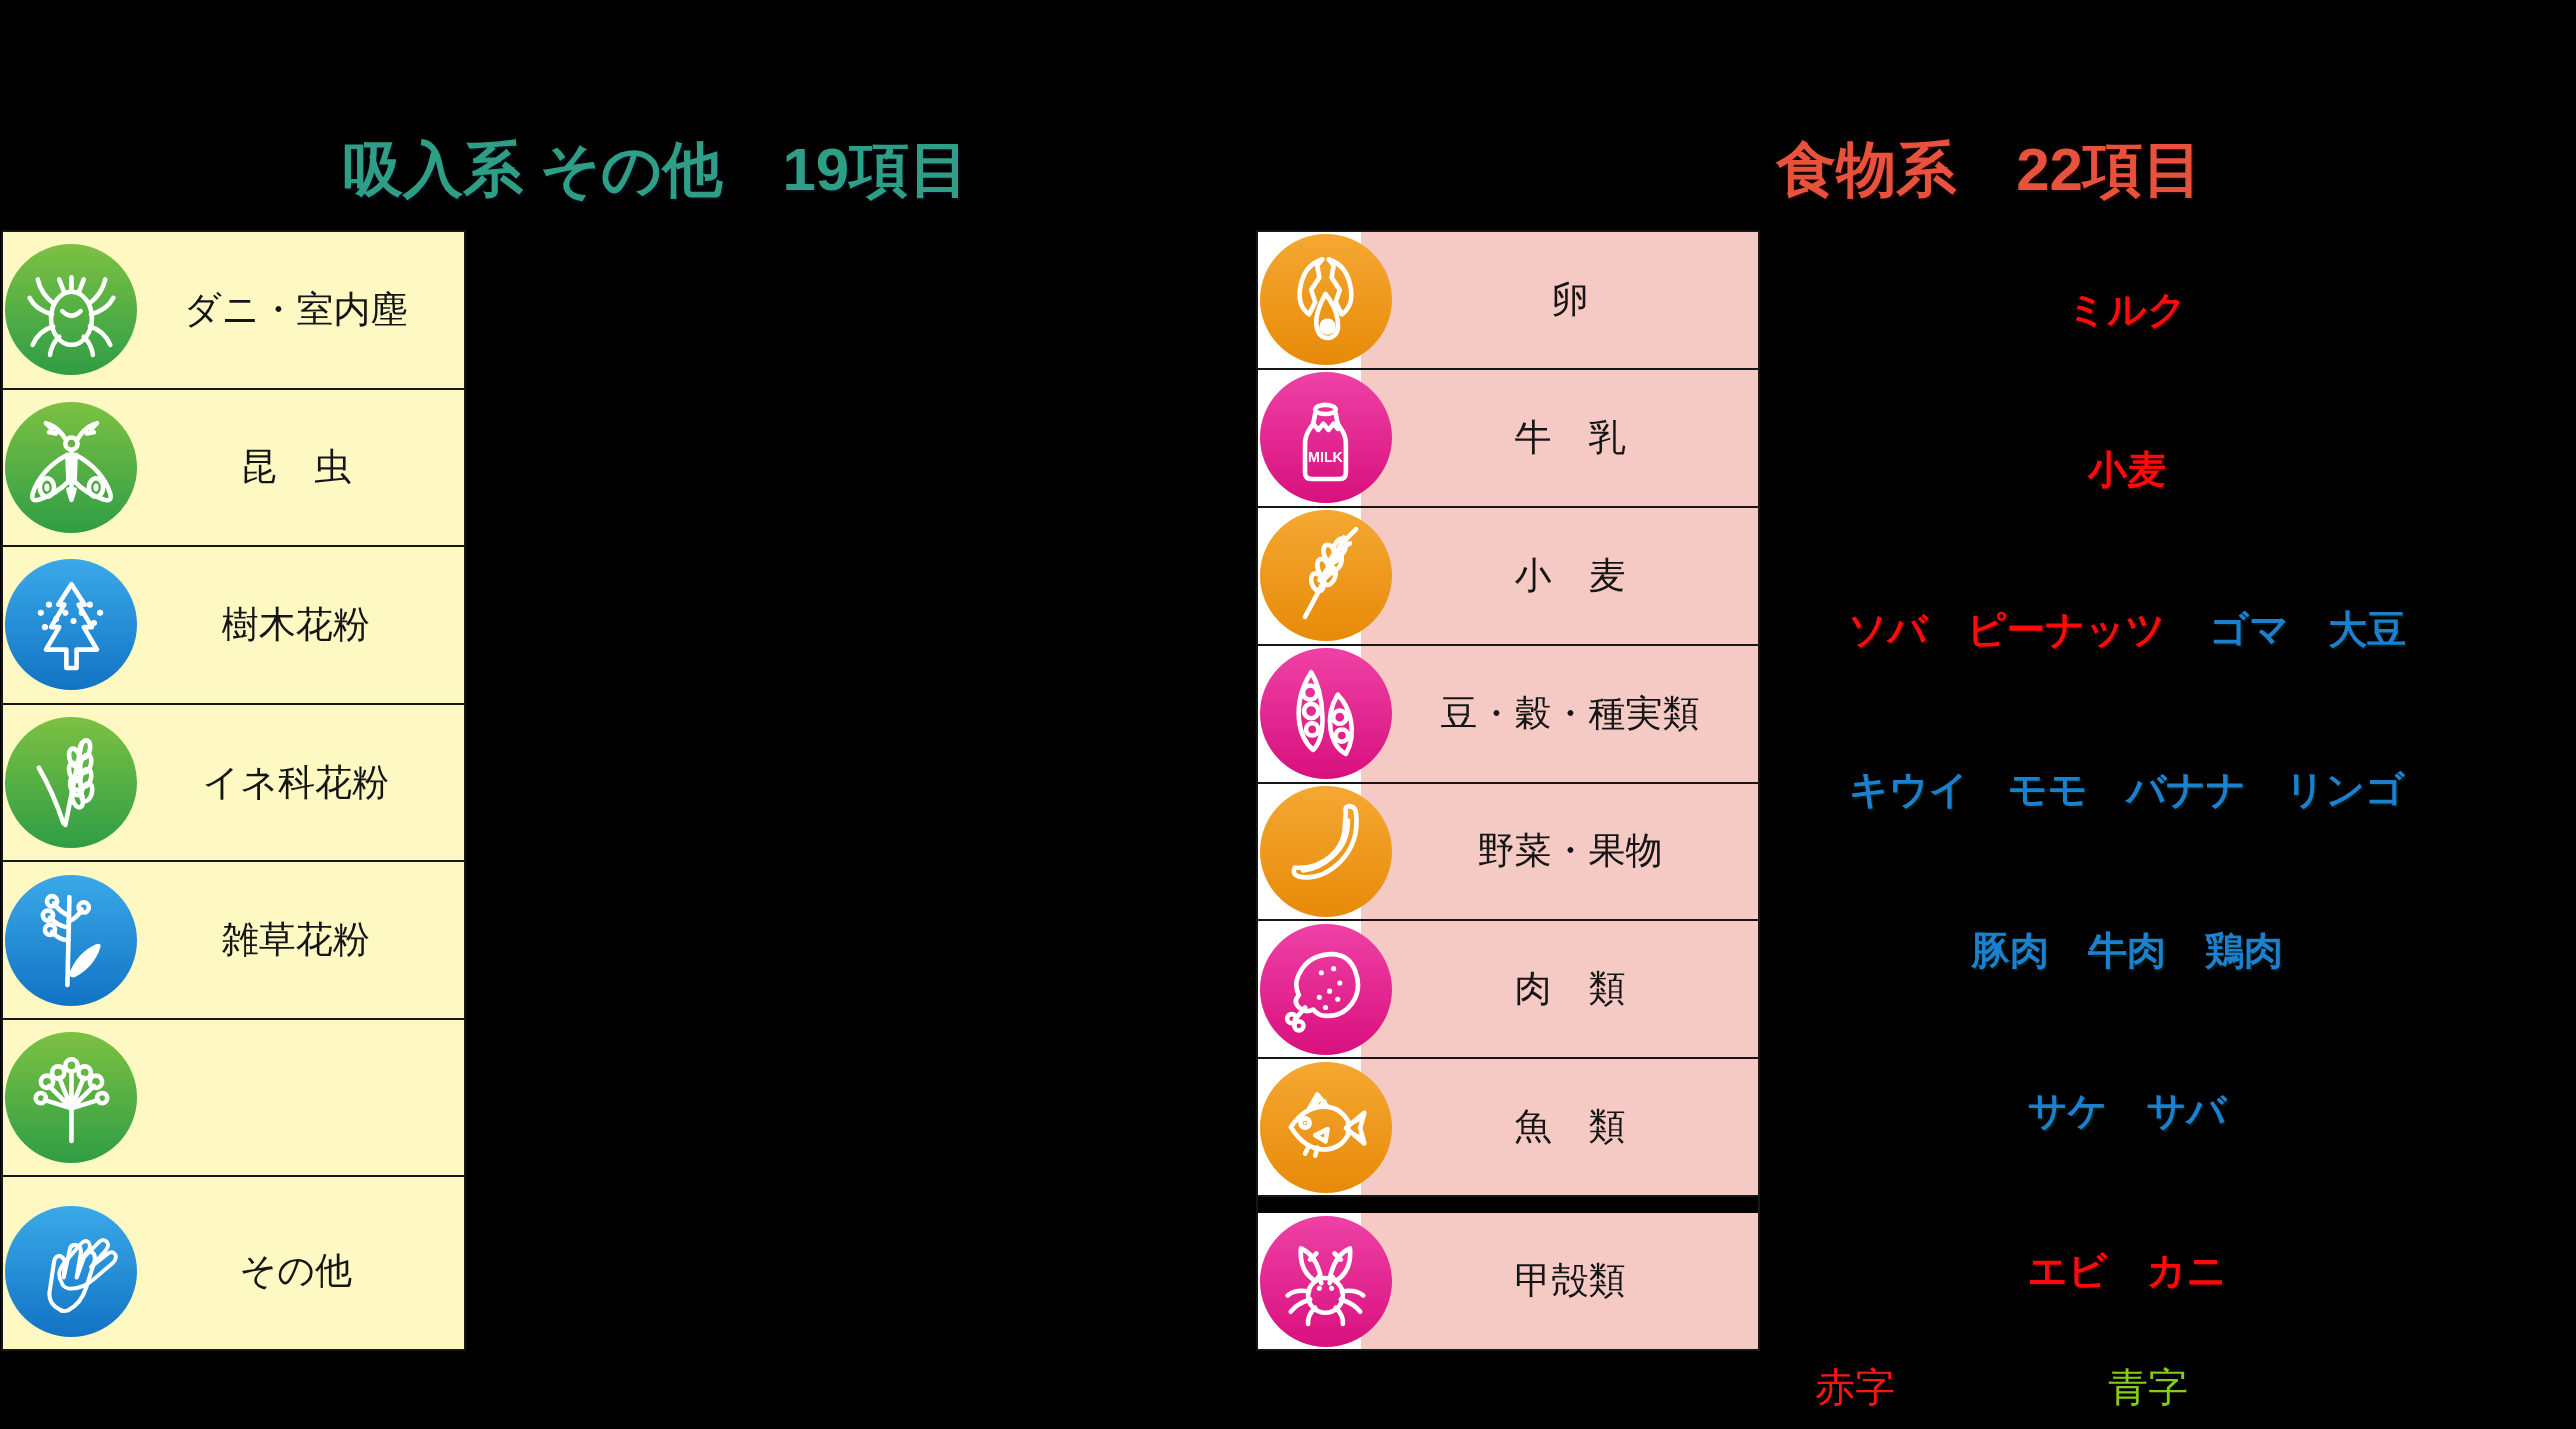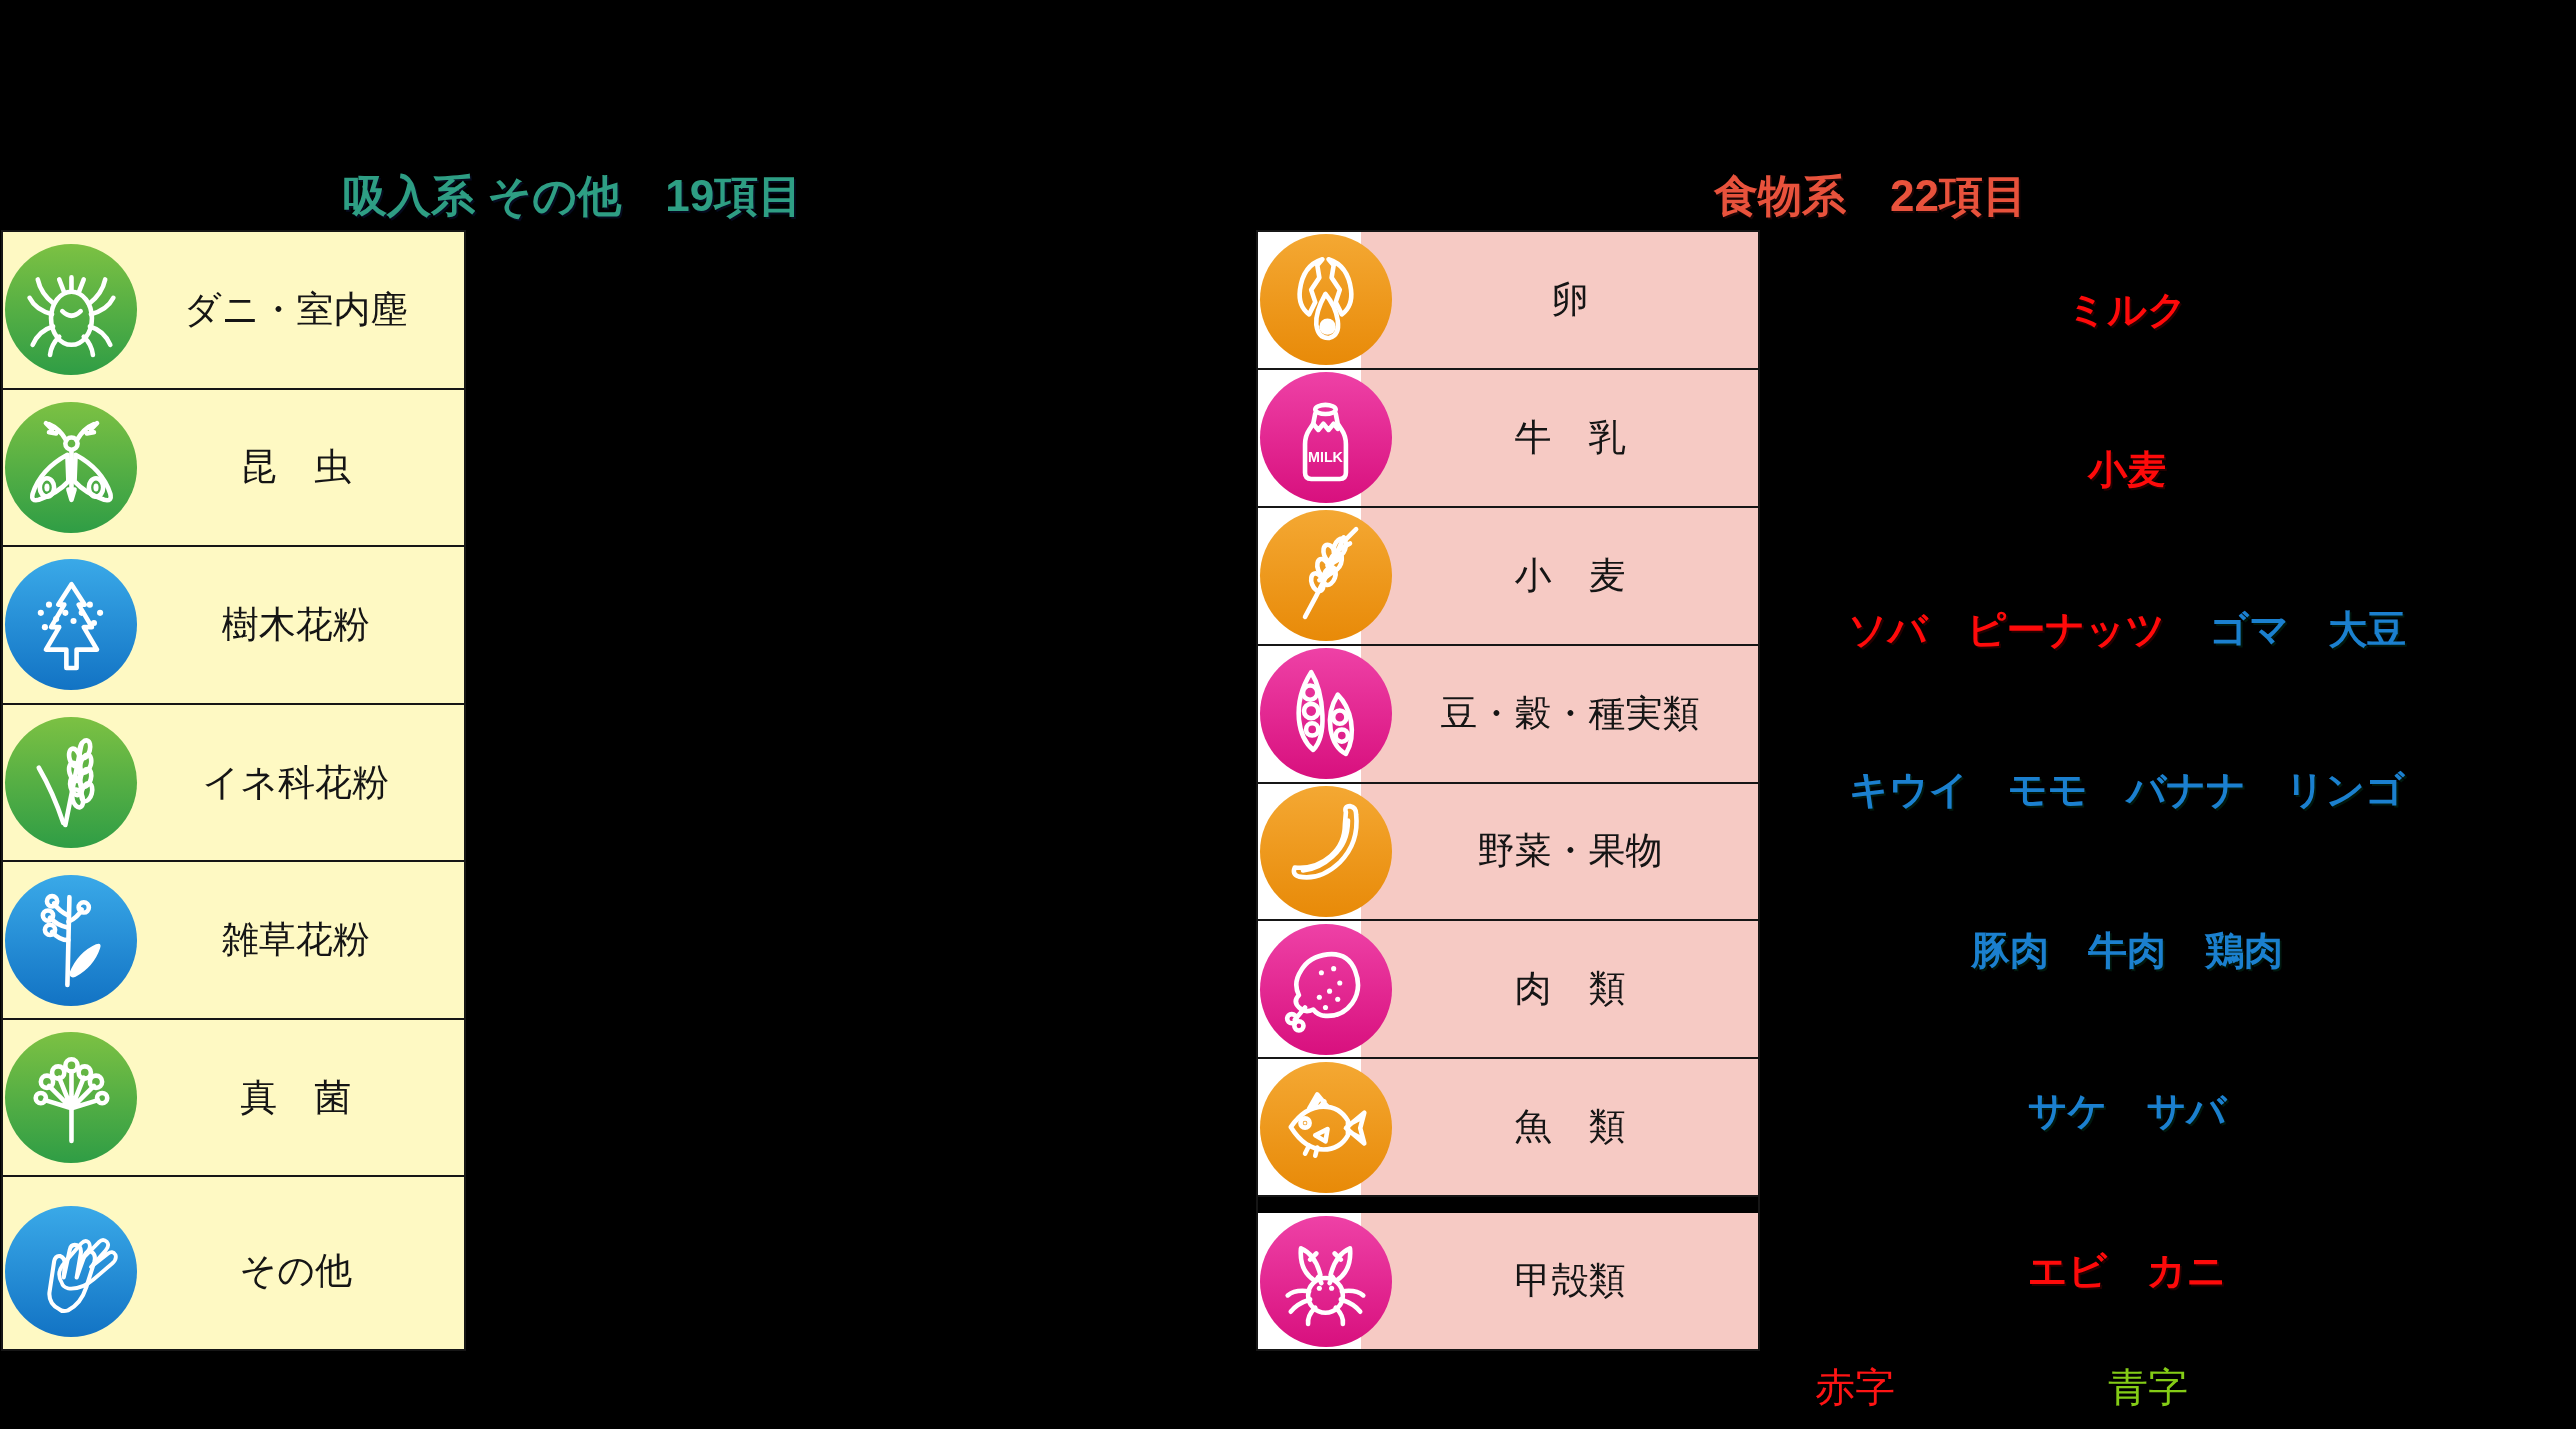--- a/index.html
+++ b/index.html
@@ -1,20 +1,20 @@
 <!DOCTYPE html>
 <html style="font-size:9.8px"><head>
 <meta charset="utf-8">
 <style>
   html,body{margin:0;padding:0;background:#000;}
   #stage{position:relative;width:2576px;height:1429px;background:#000;overflow:hidden;
          font-family:"Liberation Sans","DejaVu Sans",sans-serif;}
 
-  .header{position:absolute;top:164px;height:64px;line-height:64px;text-align:left;
-          font-size:44px;font-weight:bold;white-space:nowrap;}
+  .header{position:absolute;top:138px;height:64px;line-height:64px;text-align:center;
+          font-size:60px;font-weight:bold;white-space:nowrap;}
   #hdr-left{left:343px;width:612px;color:#2E9E84;text-shadow:1.8px 1.8px 0 rgba(20,40,120,.25);}
   #hdr-right{left:1714px;width:551px;color:#E8523C;text-shadow:1.8px 1.8px 0 rgba(120,20,20,.25);}
 
   .table{position:absolute;top:230px;height:1121px;display:flex;flex-direction:column;
          border:2.4px solid #161616;box-sizing:border-box;}
   #left-table{left:1.2px;width:465px;background:#fef9c3;}
   #right-table{left:1256px;width:504px;}
 
   .row{flex:1;display:flex;align-items:center;border-bottom:2.4px solid #161616;box-sizing:border-box;}
   .row:last-child{border-bottom:none;margin-top:16px;}
@@ -147,21 +147,20 @@
           <path d="M50 60 L28 38 M50 60 L38 30 M50 60 L50 24 M50 60 L62 30 M50 60 L72 38 M50 60 L24 52 M50 60 L76 52"></path>
           <circle cx="26" cy="34" r="6"></circle>
             <circle cx="37" cy="25" r="6"></circle>
             <circle cx="50" cy="18" r="6"></circle>
           <circle cx="63" cy="25" r="6"></circle>
             <circle cx="74" cy="34" r="6"></circle>
             <circle cx="20" cy="50" r="5"></circle>
             <circle cx="80" cy="50" r="5"></circle>
         </svg>
       </div>
-      <div class="row-label">真　菌</div>
     </div>
 
     <div class="row">
       <div class="icon-circle blue">
         <svg viewBox="0 0 100 100" fill="none" stroke="#fff" stroke-width="4" stroke-linecap="round" stroke-linejoin="round">
           <defs>
               <path id="hnd" d="M30 82 Q22 74 26 64 L40 36 Q43 31 47 33 Q51 36 49 42 L44 54 L58 30 Q61 25 66 28 Q70 31 67 37 L56 58 L70 40 Q74 35 78 39 Q81 43 77 49 L62 70 Q52 84 38 86 Q32 86 30 82 Z"></path>
             </defs>
           <use href="#hnd" transform="rotate(-18 50 60)"></use>
           <use href="#hnd" transform="translate(16 -8) rotate(14 50 60) scale(0.92)"></use>

